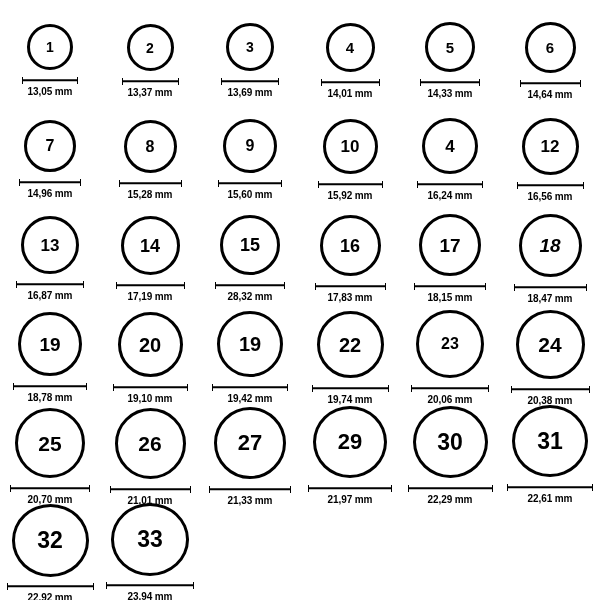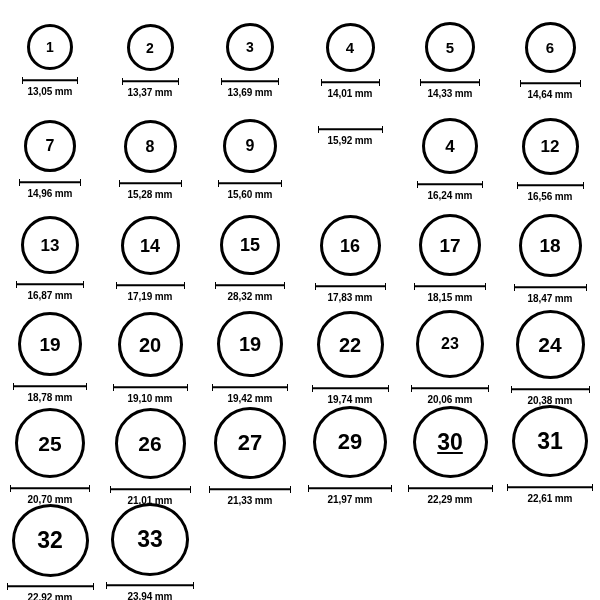--- a/index.html
+++ b/index.html
@@ -169,20 +169,23 @@
       <div class="cell" style="padding-top: 12px;">
         <div class="ring" style="width: 54px; height: 54px;">
           <span class="ring-label" style="font-size: 16px;">9</span>
         </div>
         <div class="measure">
           <div class="bar" style="width: 64px;"></div>
         </div>
         <div class="size-text">15,60 mm</div>
       </div>
       <div class="cell" style="padding-top: 12px;">
+        <div class="ring" style="width: 55px; height: 55px;">
+          <span class="ring-label" style="font-size: 17px;">10</span>
+        </div>
         <div class="measure">
           <div class="bar" style="width: 65px;"></div>
         </div>
         <div class="size-text">15,92 mm</div>
       </div>
       <div class="cell" style="padding-top: 11px;">
         <div class="ring" style="width: 56px; height: 56px;">
           <span class="ring-label" style="font-size: 17px;">4</span>
         </div>
         <div class="measure">
@@ -238,21 +241,21 @@
       <div class="cell" style="padding-top: 8px;">
         <div class="ring" style="width: 62px; height: 62px;">
           <span class="ring-label" style="font-size: 19px;">17</span>
         </div>
         <div class="measure">
           <div class="bar" style="width: 72px;"></div>
         </div>
         <div class="size-text">18,15 mm</div>
       </div>
       <div class="cell" style="padding-top: 8px;">
-        <div class="ring" style="width: 63px; height: 63px;">
+        <div class="ring" style="width: 63px; height: 63px; font-style: italic;">
           <span class="ring-label" style="font-size: 19px;">18</span>
         </div>
         <div class="measure">
           <div class="bar" style="width: 73px;"></div>
         </div>
         <div class="size-text">18,47 mm</div>
       </div>
       <div class="cell" style="padding-top: 7px;">
         <div class="ring" style="width: 64px; height: 64px;">
           <span class="ring-label" style="font-size: 19px;">19</span>
@@ -337,21 +340,21 @@
       <div class="cell" style="padding-top: 2px;">
         <div class="ring" style="width: 74px; height: 74px;">
           <span class="ring-label" style="font-size: 22px;">29</span>
         </div>
         <div class="measure">
           <div class="bar" style="width: 84px;"></div>
         </div>
         <div class="size-text">21,97 mm</div>
       </div>
       <div class="cell" style="padding-top: 2px;">
-        <div class="ring" style="width: 75px; height: 75px; text-decoration: underline;">
+        <div class="ring" style="width: 75px; height: 75px;">
           <span class="ring-label" style="font-size: 23px;">30</span>
         </div>
         <div class="measure">
           <div class="bar" style="width: 85px;"></div>
         </div>
         <div class="size-text">22,29 mm</div>
       </div>
       <div class="cell" style="padding-top: 1px;">
         <div class="ring" style="width: 76px; height: 76px;">
           <span class="ring-label" style="font-size: 23px;">31</span>

